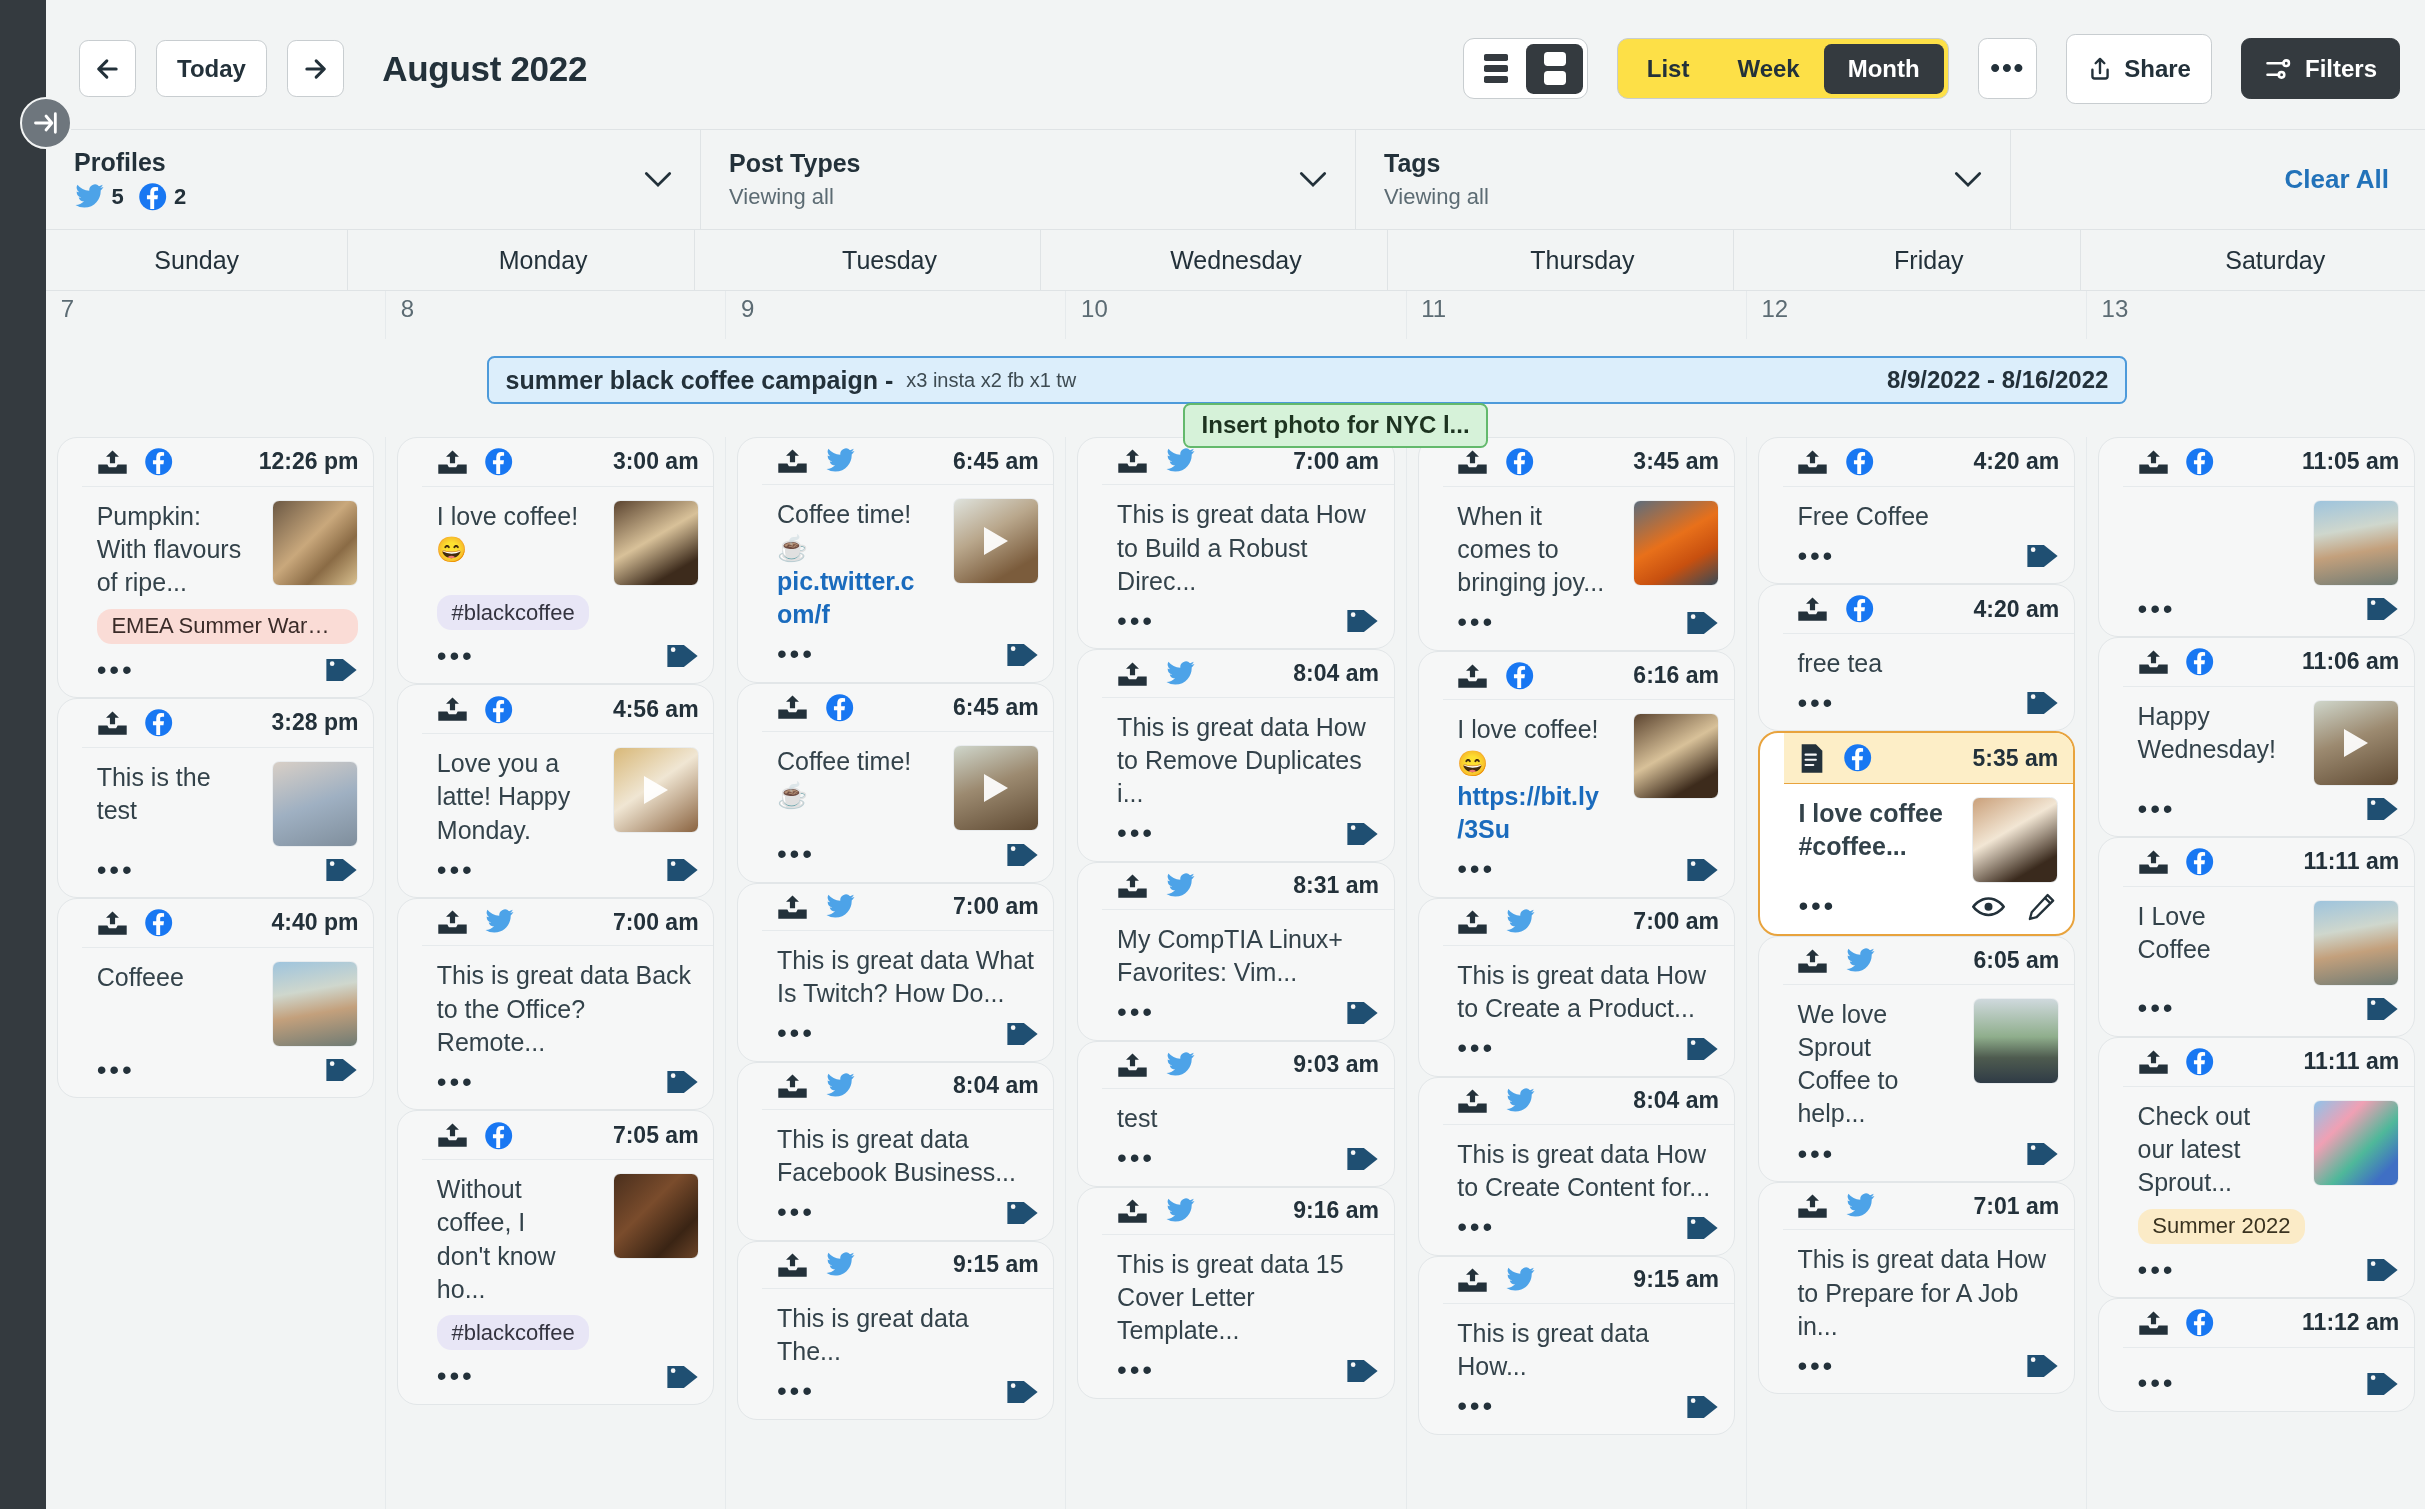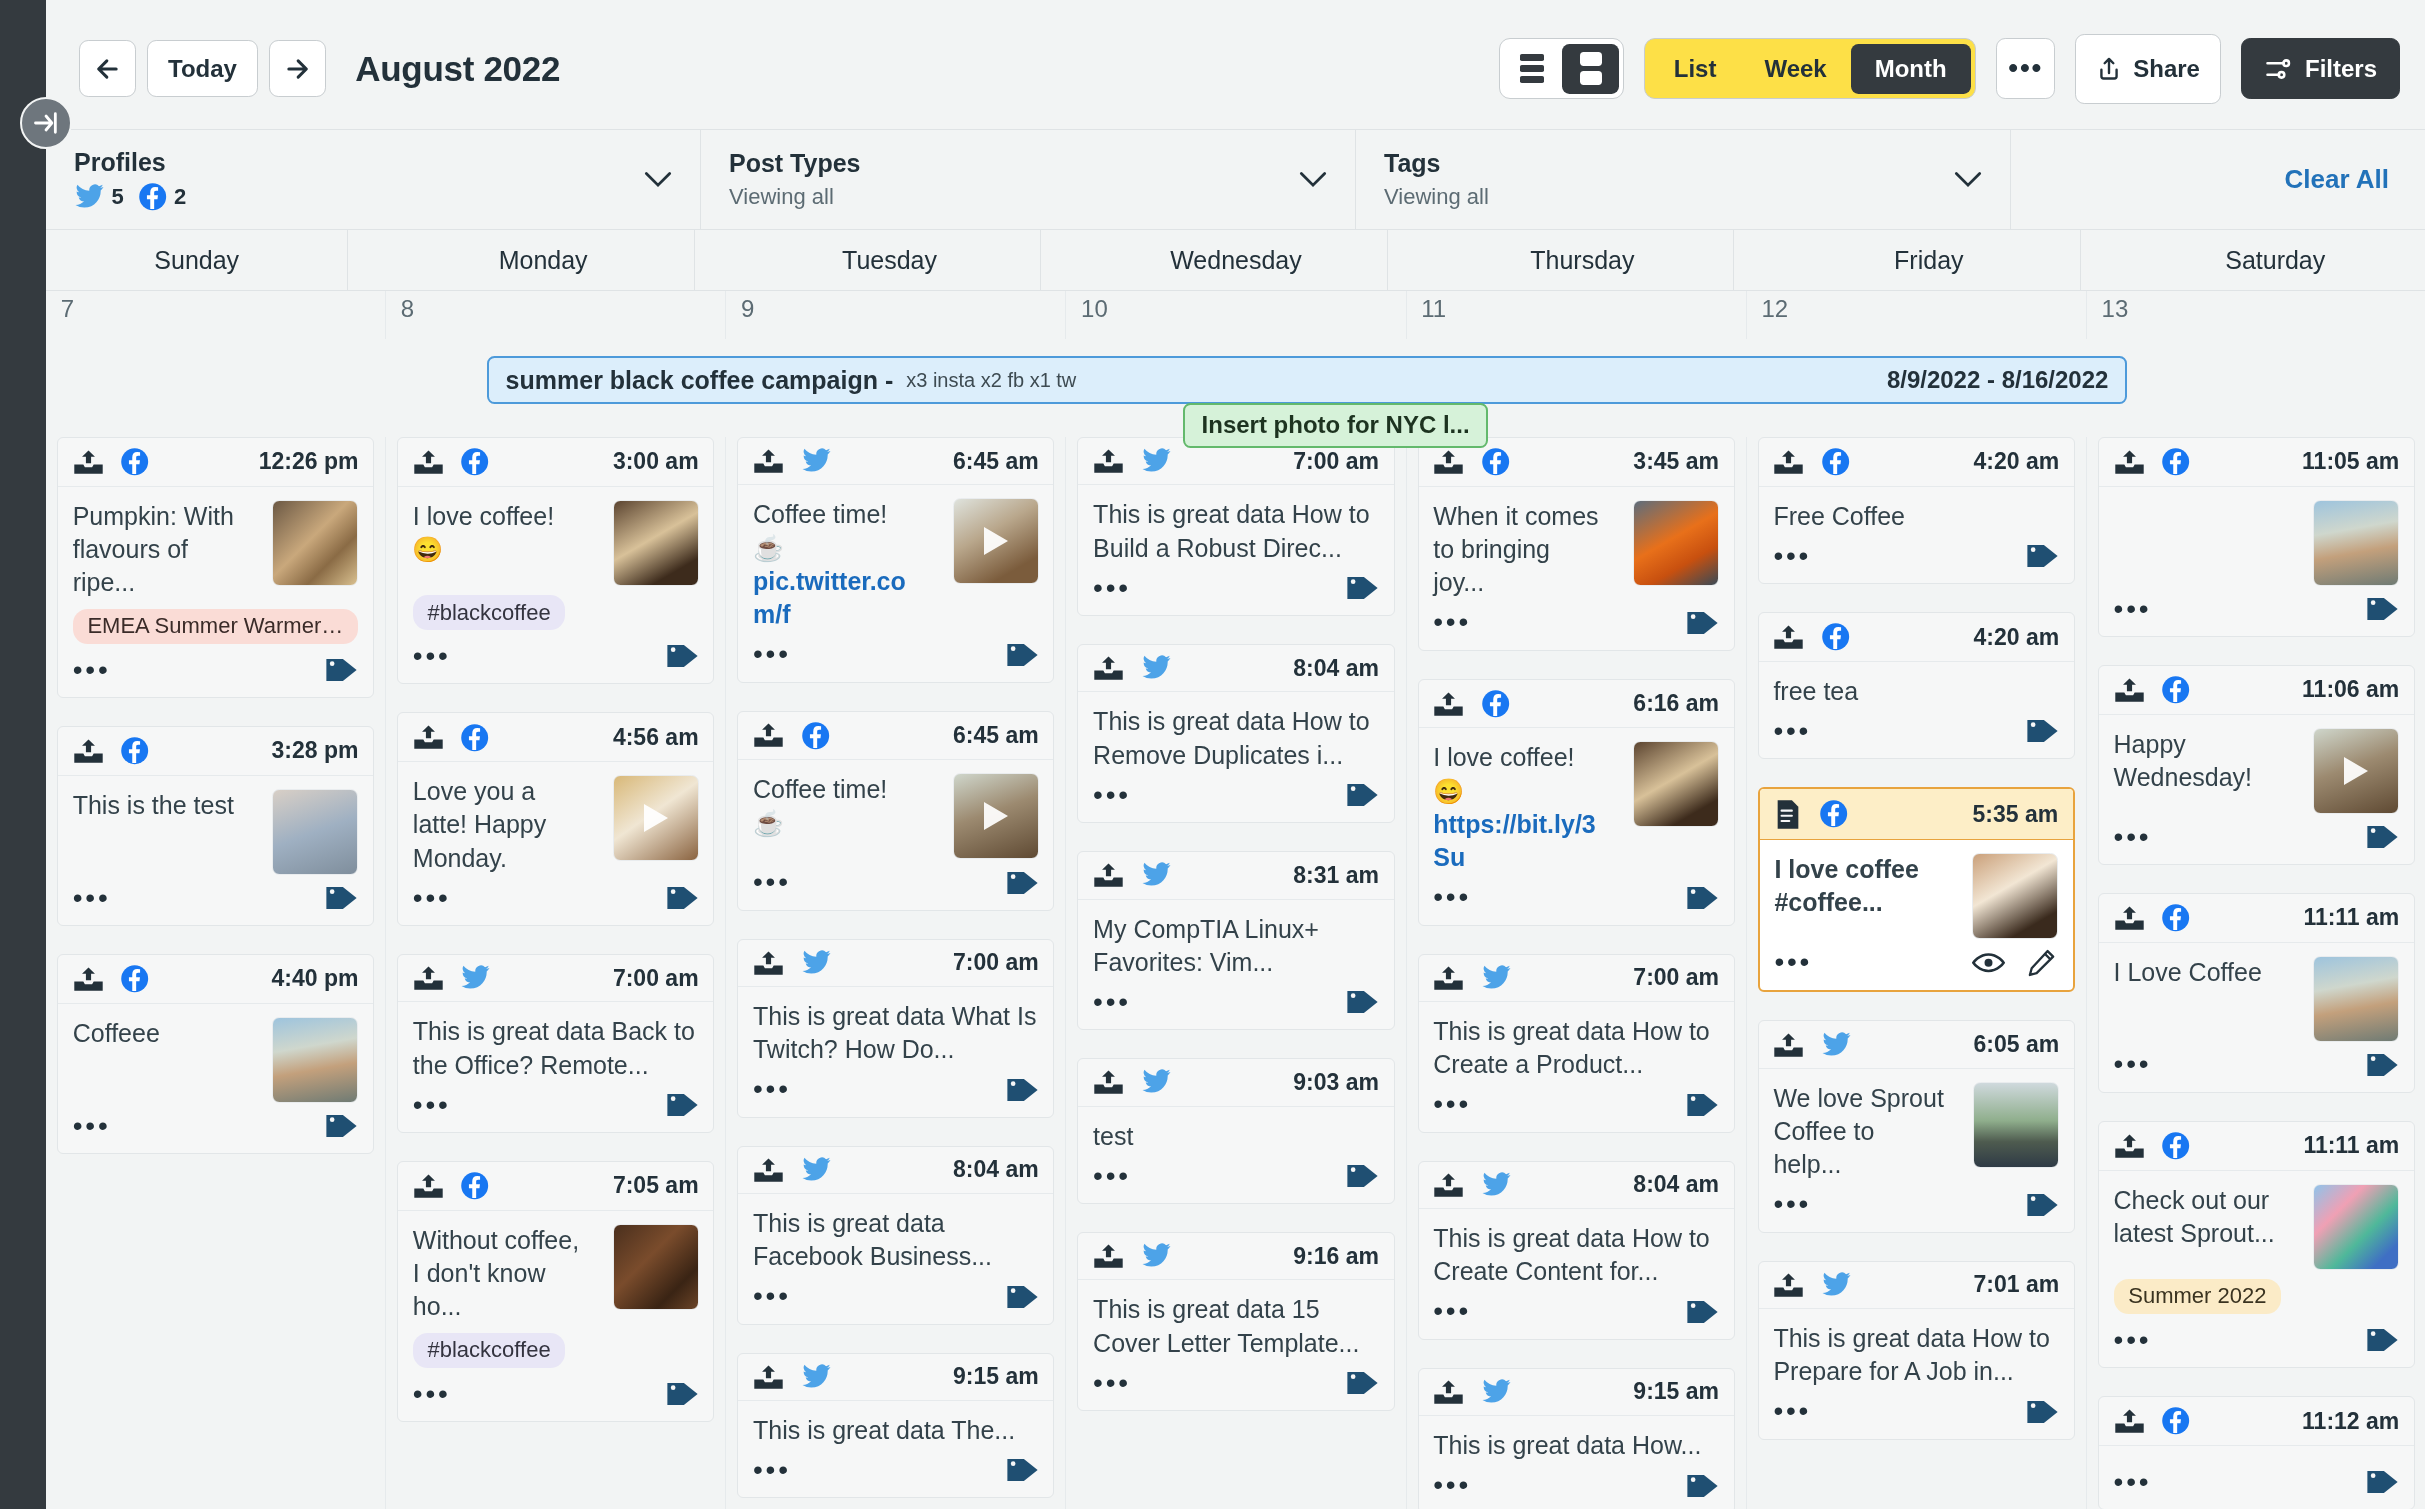--- a/index.html
+++ b/index.html
@@ -21,21 +21,21 @@
     display: flex; align-items: center; justify-content: center;
     color: #fff; font-size: 21px; z-index: 40; cursor: pointer;
   }
 
   .main { flex: 1; display: flex; flex-direction: column; min-width: 0; }
 
   
   .toolbar {
     height: 129px; flex: 0 0 129px;
     display: flex; align-items: center;
-    padding: 8px 26px 0 33px; background: #f2f4f4;
+    padding: 8px 26px 0 33px; background: #f2f4f4; gap: 9px;
   }
   .btn {
     border: 1.8px solid #c8cdd0; background: #fff; border-radius: 9.2px;
     height: 57px; display: flex; align-items: center; justify-content: center;
     font-size: 24px; font-weight: 700; color: #23313a; cursor: pointer;
   }
   .btn-icon { width: 57px; }
   .btn-today { padding: 0 20px; margin: 0 11px; }
   .arrow-svg { width: 28px; height: 28px; }
   .month-title { font-size: 35px; font-weight: 700; margin-left: 29.4px; letter-spacing: -0.3px; }
@@ -135,22 +135,22 @@
   .note-pill {
     position: absolute; left: 1137px; top: 64px;
     background: #d6f2d9; border: 2.8px solid #63b96c; border-radius: 7.4px;
     padding: 6.4px 16.6px; font-size: 24px; font-weight: 700; color: #1d3320;
     max-width: 309px; white-space: nowrap; overflow: hidden; text-overflow: ellipsis;
     z-index: 20;
   }
 
   
   .card {
-    background: #f6f7f7; border: 1.8px solid #e2e6e8; border-radius: 6px;
-    margin-bottom: 28px; overflow: hidden; flex: 0 0 auto; cursor: pointer;
+    background: #f6f7f7; border: 1.8px solid #e2e6e8; border-radius: 20px;
+    margin-bottom: 0; overflow: hidden; flex: 0 0 auto; cursor: pointer; padding-left: 24px;
   }
   .card.sel { border: 2.8px solid #e8a33d; background: #fff; }
   .card-head {
     display: flex; align-items: center; padding: 9.2px 14.7px;
     border-bottom: 1.8px solid #e6eaec; gap: 16.6px;
   }
   .card.sel .card-head { background: #fdeec7; border-bottom-color: #e8a33d; }
   .card-time { margin-left: auto; font-size: 23px; font-weight: 700; color: #23313a; }
   .card-body { padding: 13px 14.7px 0 14.7px; display: flex; gap: 28px; }
   .card-text {

